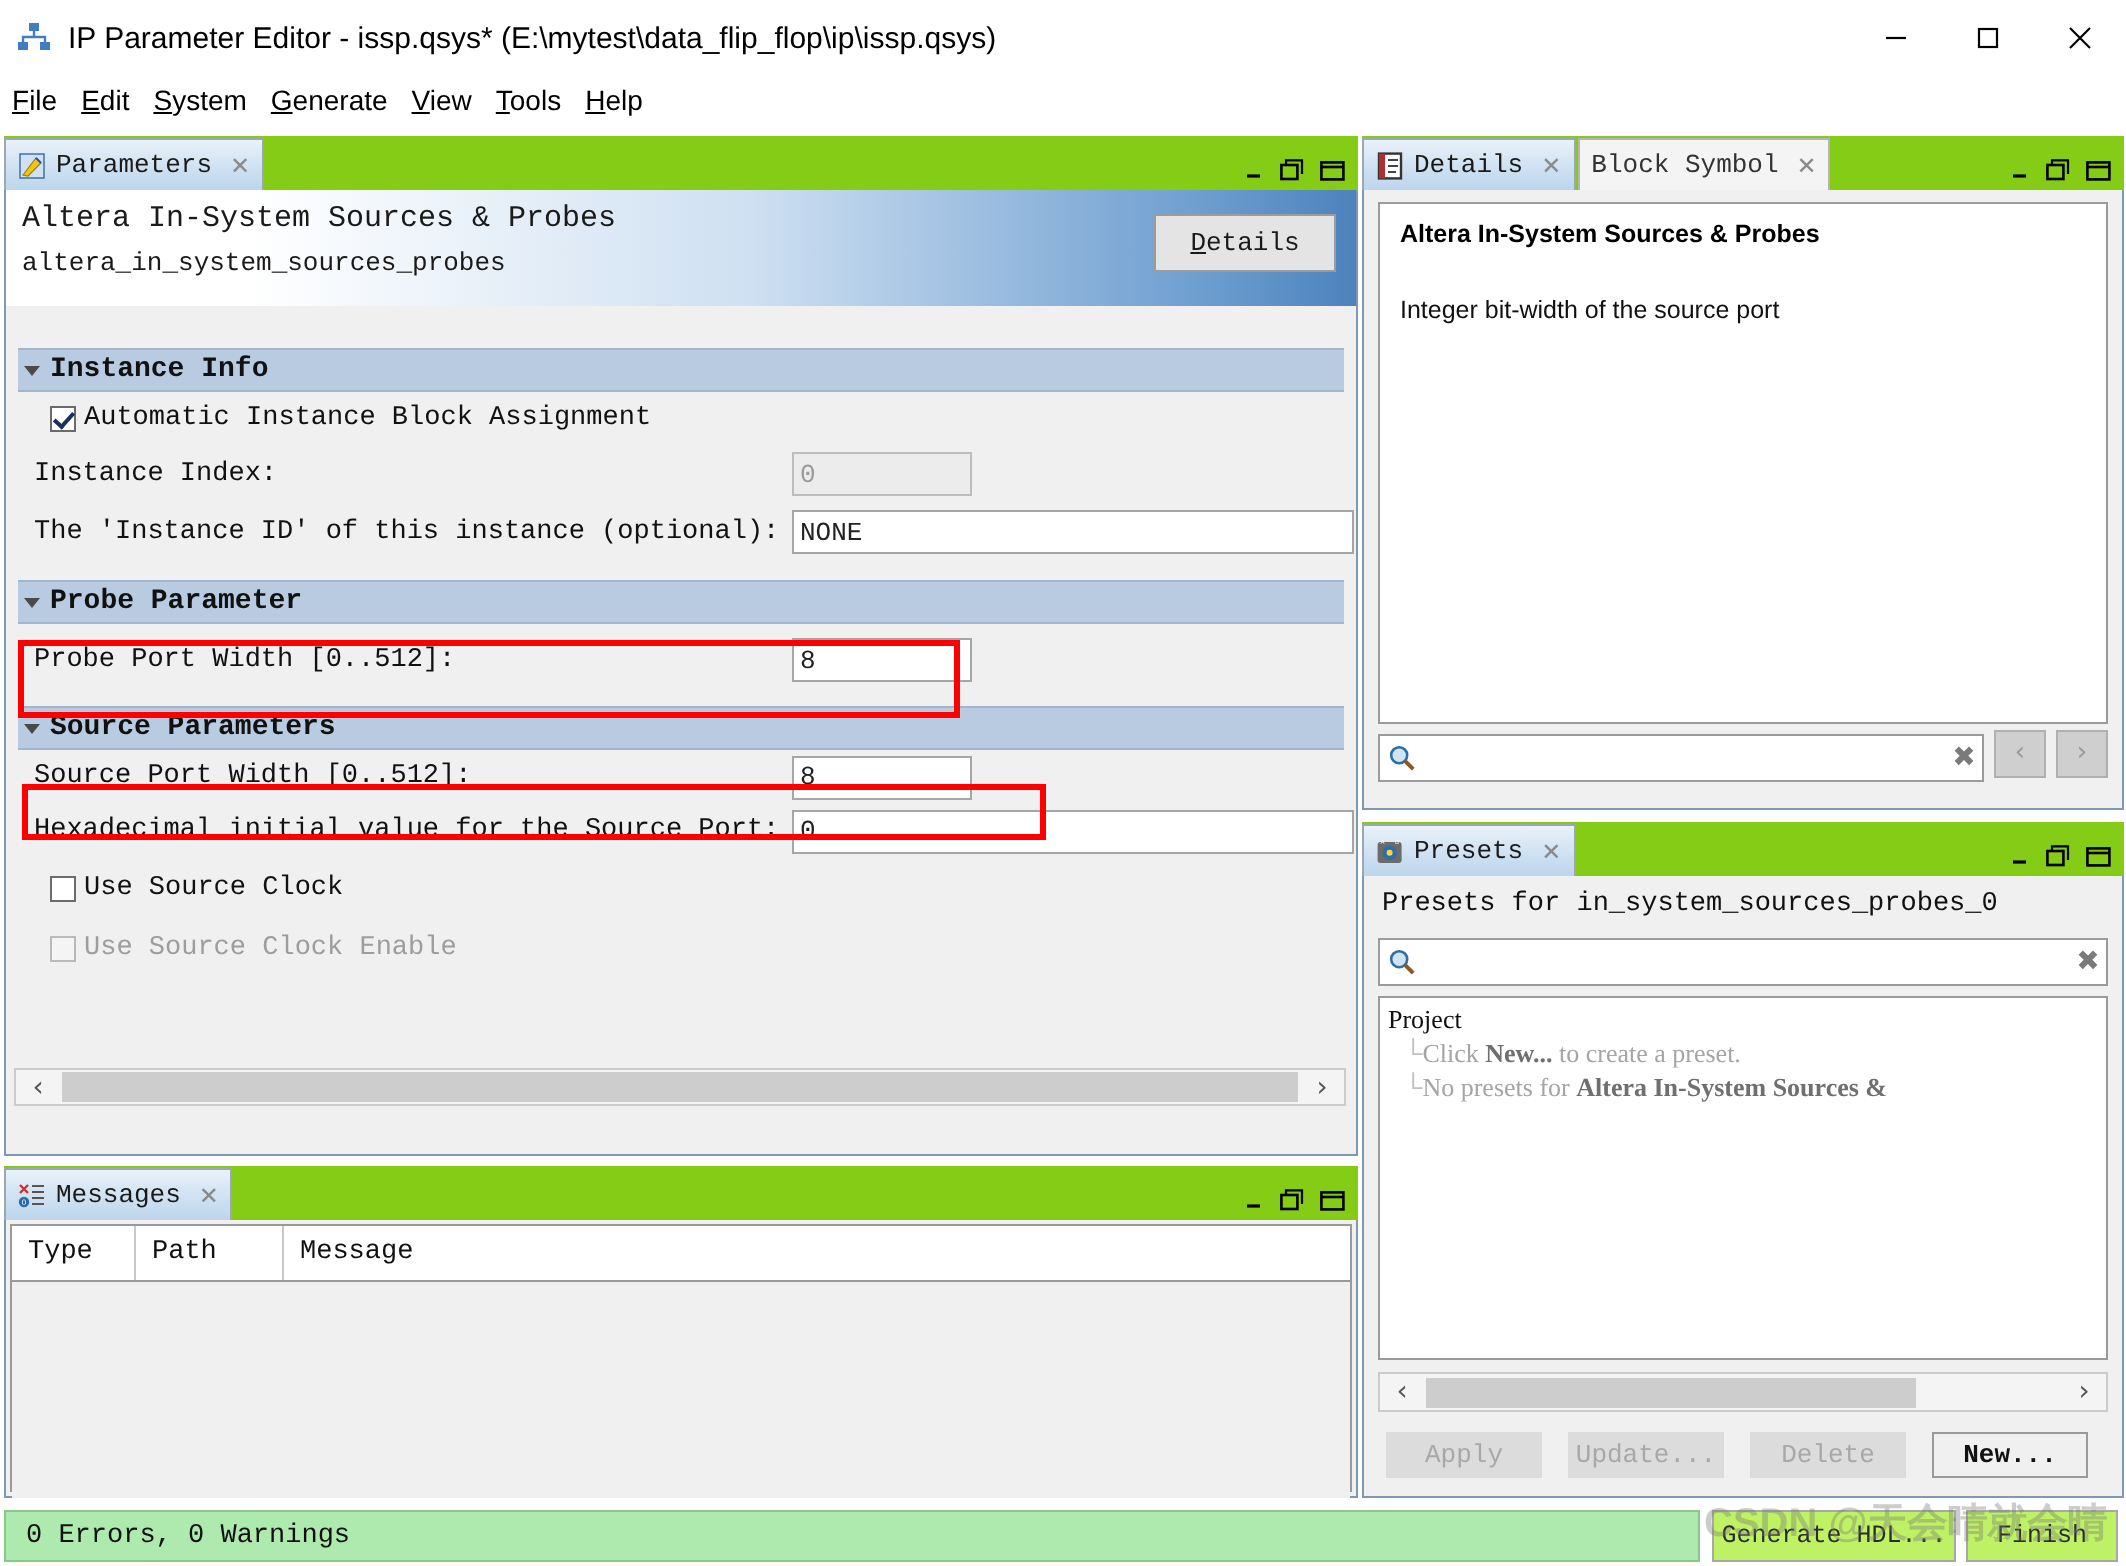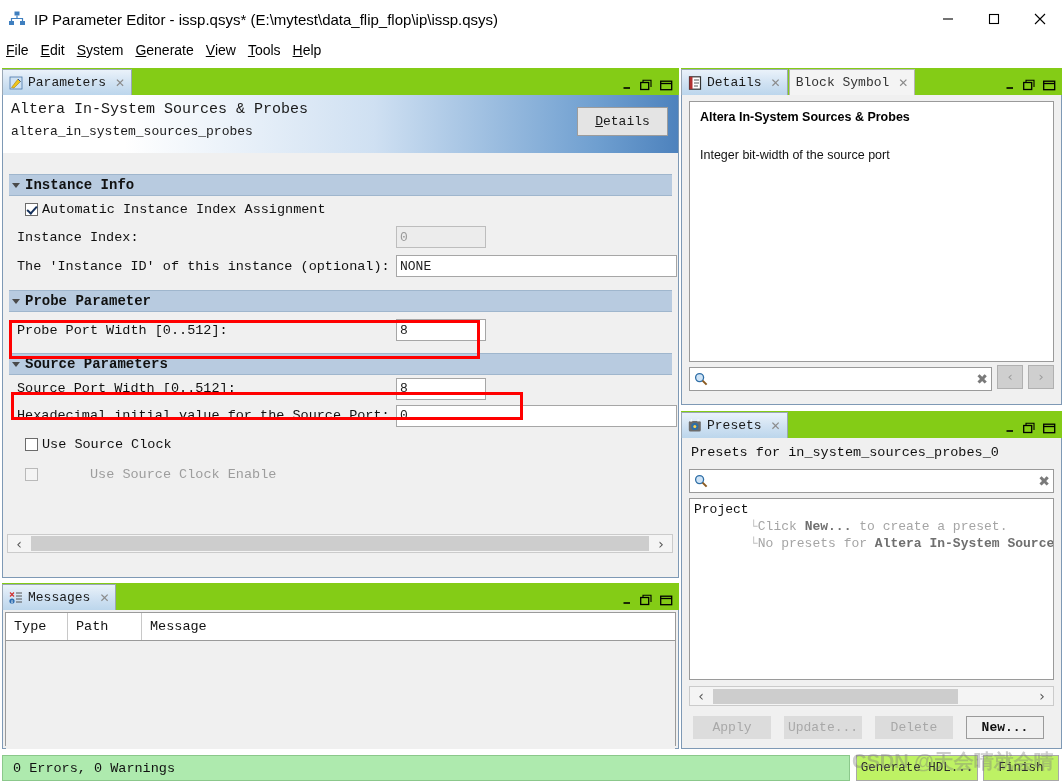--- a/index.html
+++ b/index.html
@@ -261,24 +261,24 @@
     border:1px solid #7e99b5; border-top:none; box-sizing:border-box;
     background:#f0f0f0; padding:5px 7px 5px 7px;
   }
   #presets-label {
     font-family:"Liberation Mono", monospace; font-size:13.5px; color:#111;
     padding:2px 0 4px 2px;
   }
   #presets-tree {
     background:#ffffff; border:1px solid #9a9a9a; box-sizing:border-box;
     height:182px; margin-top:5px; padding:2px 4px; overflow:hidden;
-    font-family:Liberation Mono, monospace; font-size:13px; line-height:17px;
+    font-family:Liberation Serif, serif; font-size:13px; line-height:17px;
   }
   .tree-root { color:#111; }
-  .tree-child { color:#a5a5a5; padding-left:8px; white-space:nowrap;margin-left:48px; }
+  .tree-child { color:#a5a5a5; padding-left:8px; white-space:nowrap; }
   .tree-child b { color:#6f6f6f; }
   .tree-child .elbow { color:#c0c0c0; }
   #presets-hscroll {
     margin-top:6px; height:20px; background:#f4f4f4; border:1px solid #cbcbcb;
     box-sizing:border-box; display:flex; align-items:center;
   }
   #presets-hscroll .hs-thumb { flex:none; width:245px; }
   #presets-hscroll .hs-spacer { flex:1; }
   #preset-buttons {
     display:flex; gap:13px; margin-top:10px; padding-left:4px;
@@ -404,21 +404,21 @@
 
     <div id="params-scrollarea">
 
       <div class="section-header">
         <span class="tri"></span>
         <span>Instance Info</span>
       </div>
 
       <div class="row" style="height:26px;padding-left:22px;">
         <span class="cb checked"></span>
-        <span class="lbl">Automatic Instance Index Assignment</span>
+        <span class="lbl">Automatic Instance Block Assignment</span>
       </div>
 
       <div class="row" style="height:30px;">
         <span class="lbl">Instance Index:</span>
         <span class="field disabled" style="position:absolute;left:393px;width:90px;">0</span>
       </div>
 
       <div class="row" style="height:28px;">
         <span class="lbl">The 'Instance ID' of this instance (optional):</span>
         <span class="field" style="position:absolute;left:393px;width:281px;">NONE</span>
@@ -451,21 +451,21 @@
       <div class="row" style="height:27px;">
         <span class="lbl">Hexadecimal initial value for the Source Port:</span>
         <span class="field" style="position:absolute;left:393px;width:281px;">0</span>
       </div>
 
       <div class="row" style="height:30px;padding-left:22px;">
         <span class="cb"></span>
         <span class="lbl">Use Source Clock</span>
       </div>
 
-      <div class="row dis" style="height:30px;padding-left:22px;gap:48px;">
+      <div class="row dis" style="height:30px;padding-left:22px;">
         <span class="cb dis"></span>
         <span class="lbl">Use Source Clock Enable</span>
       </div>
 
       <div class="hscroll">
         <span class="hs-arrow">‹</span>
         <span class="hs-thumb"></span>
         <span class="hs-arrow">›</span>
       </div>
     </div>

